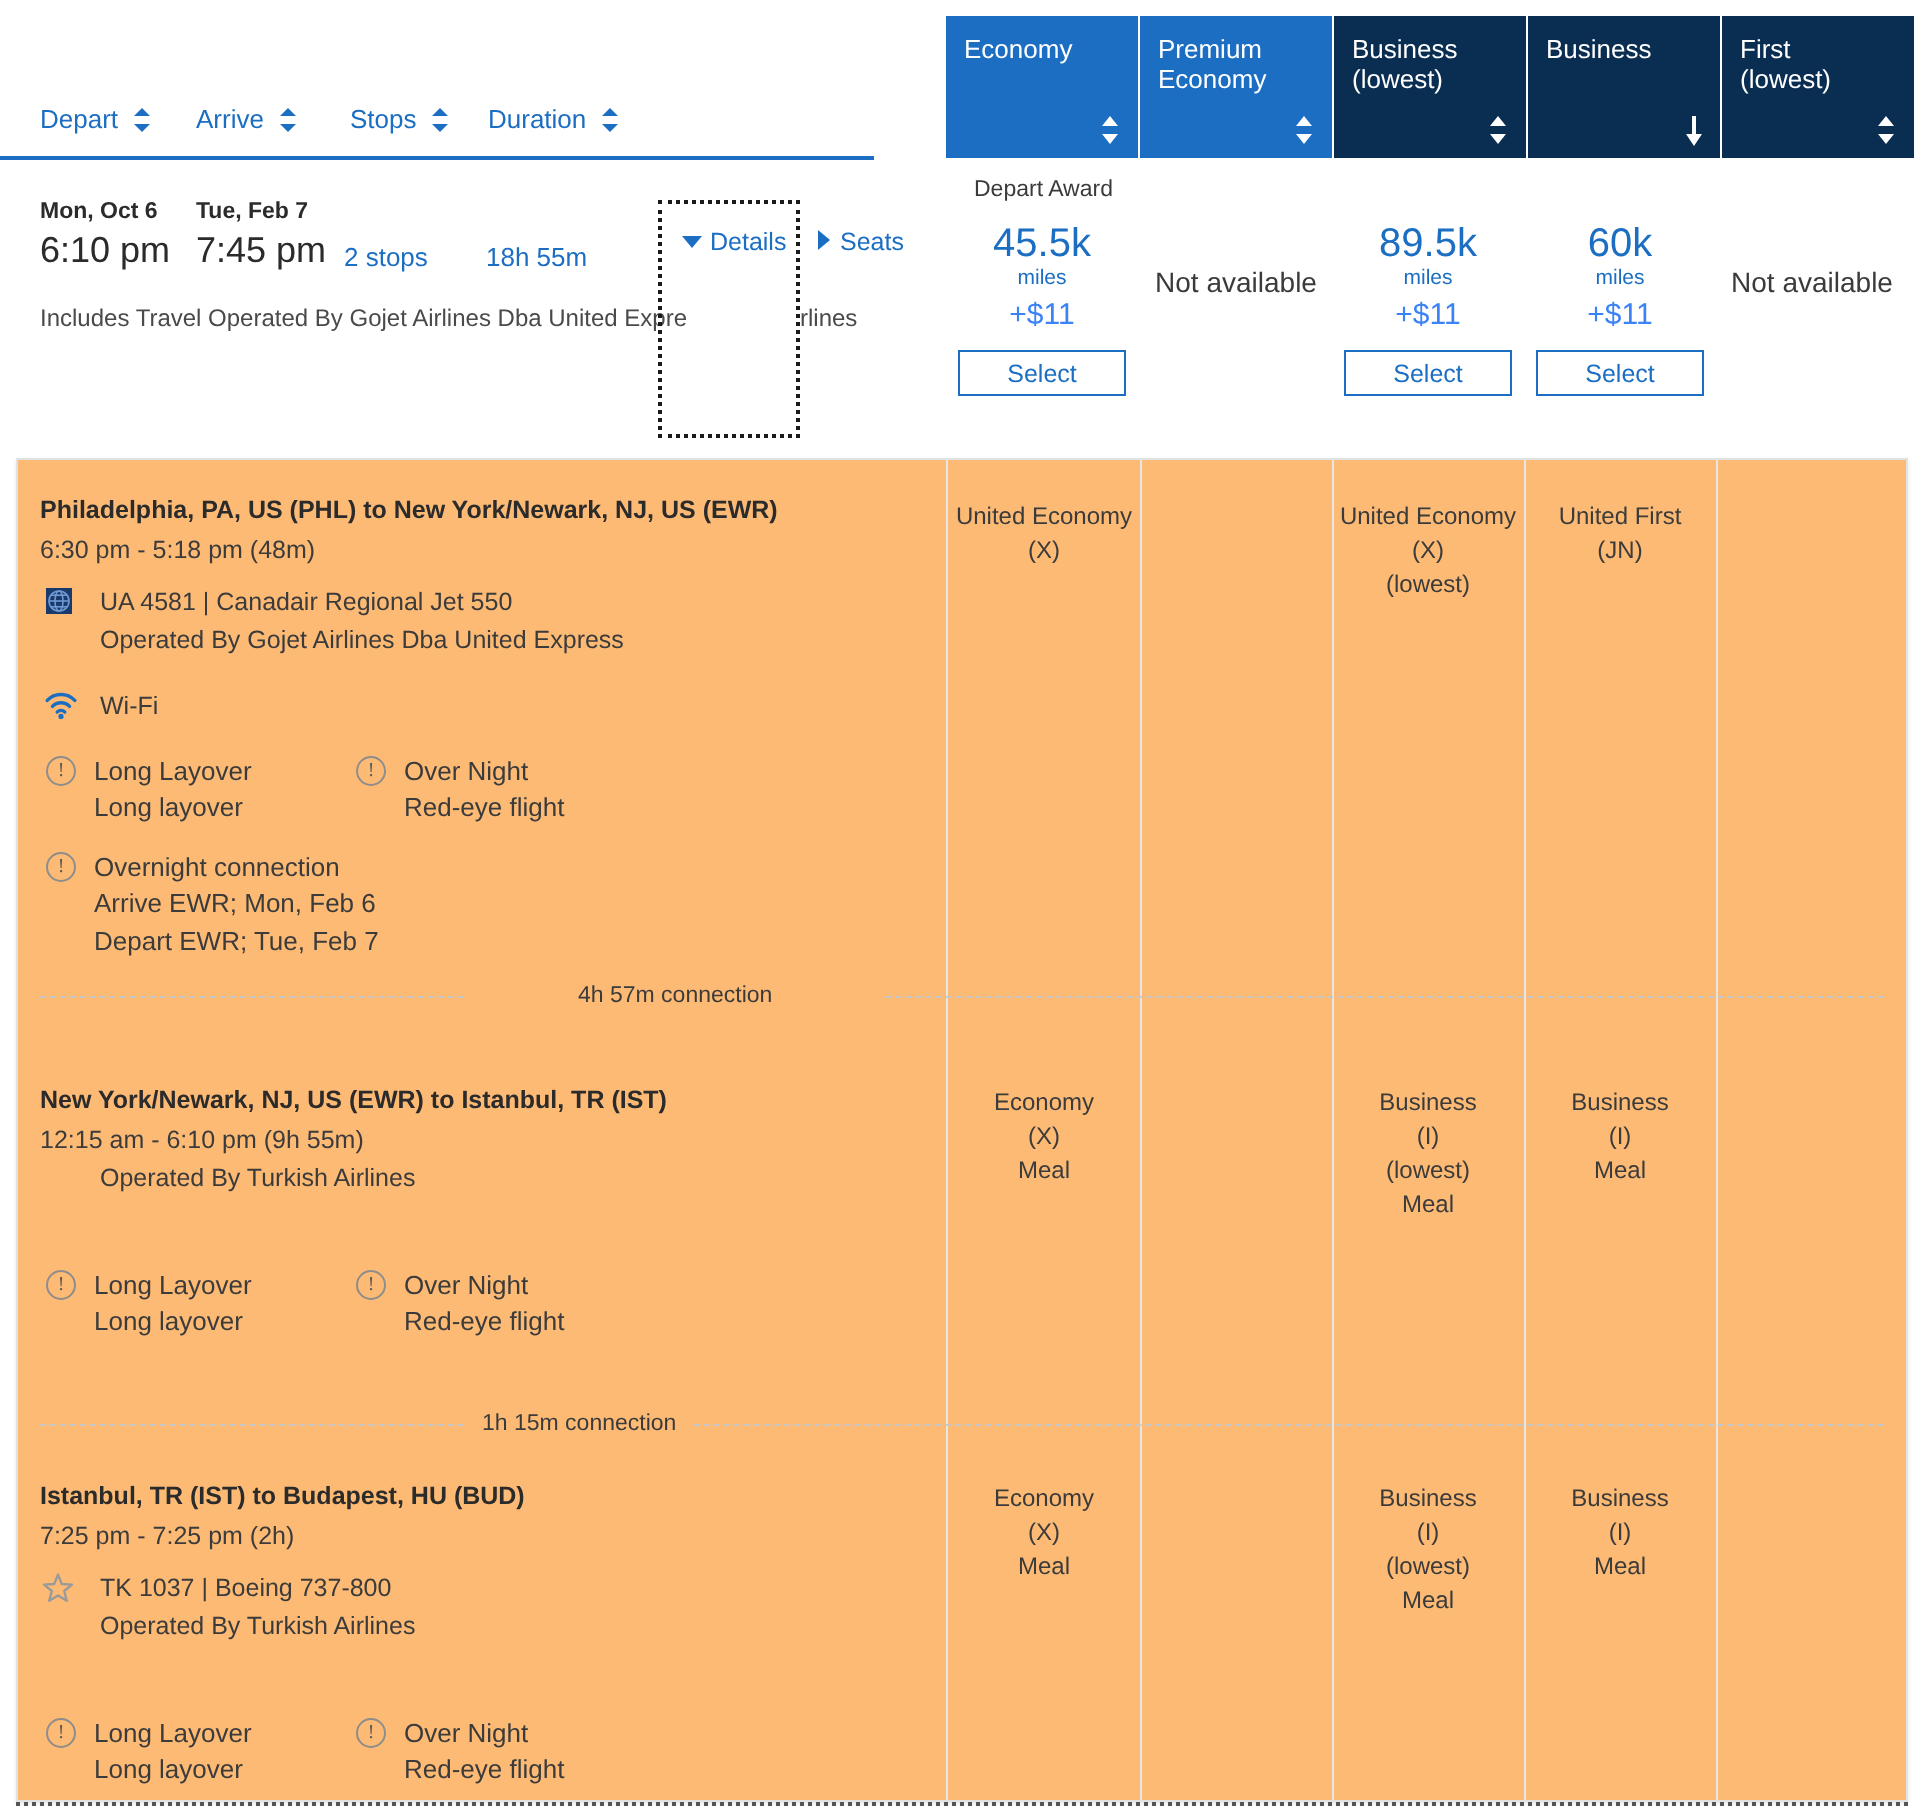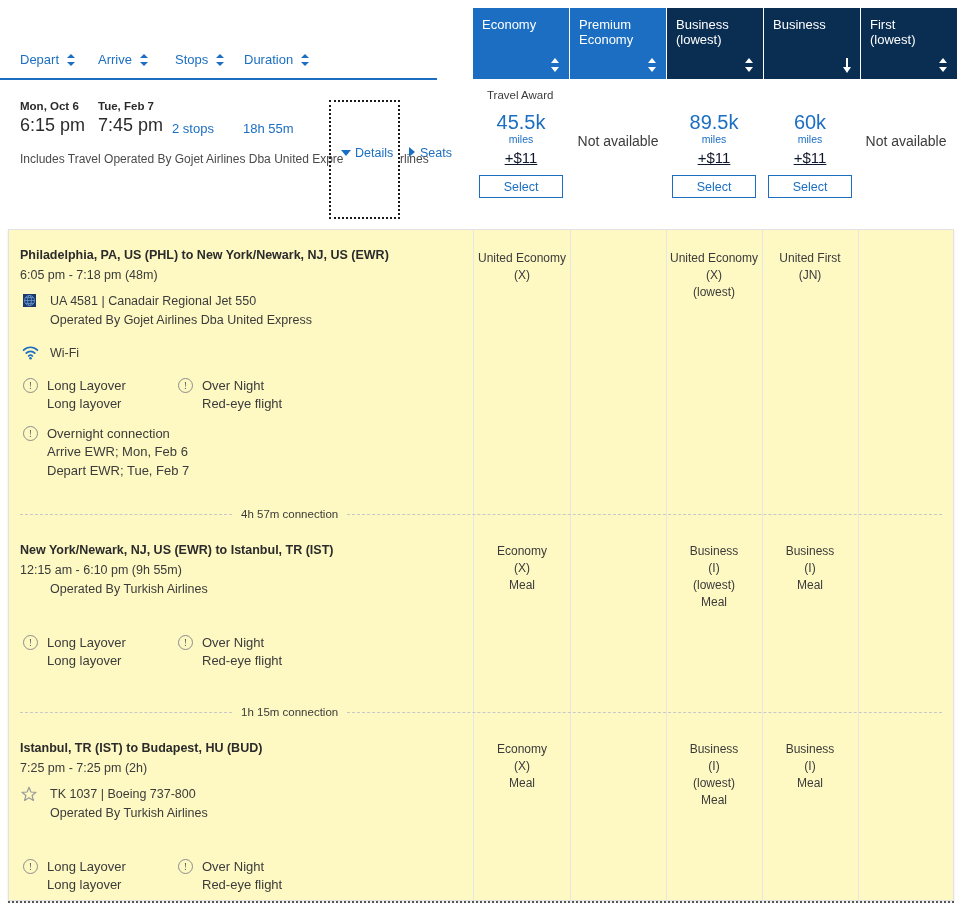--- a/index.html
+++ b/index.html
@@ -130,21 +130,20 @@
     font-size: 12px;
     color: #4a4a4a;
     white-space: nowrap;
   }
   .details-btn, .seats-btn {
     position: absolute;
     font-size: 12.5px;
     color: #1b6ec2;
     cursor: pointer;
     white-space: nowrap;
-    margin-top: 32px;
   }
   .tri-down {
     display: inline-block;
     width: 0; height: 0;
     border-left: 5px solid transparent;
     border-right: 5px solid transparent;
     border-top: 6px solid #1b6ec2;
     vertical-align: 1px;
     margin-right: 4px;
   }
@@ -188,25 +187,24 @@
     margin-top: 19px;
   }
   .miles-unit {
     font-size: 10.5px;
     color: #1b6ec2;
     display: block;
     line-height: 13px;
   }
   .miles-tax {
     font-size: 15px;
-    color: #0f172a;
+    color: #3b82f6;
     display: block;
     line-height: 20px;
     margin-top: 2px;
-    text-decoration: underline;
   }
   .select-btn {
     display: block;
     margin: 7px auto 0 auto;
     width: 84px; height: 23px;
     line-height: 21px;
     border: 1px solid #1b6ec2;
     background: #ffffff;
     color: #1b6ec2;
     font-size: 12.5px;
@@ -221,21 +219,21 @@
     text-align: center;
     font-size: 14px;
     color: #3b3b3b;
   }
 
   
   .details-card {
     position: absolute;
     left: 8px; top: 229px;
     width: 946px; height: 672px;
-    background: #fef9c3;
+    background: #fdba74;
     border: 1px solid #e2e2e2;
     box-sizing: border-box;
     box-shadow: 0 1px 2px rgba(0,0,0,0.10);
     overflow: hidden;
   }
   .card-vline {
     position: absolute;
     top: 0; bottom: 0;
     width: 1px;
     background: #e6e6e6;
@@ -422,42 +420,42 @@
       <span class="caret"><i class="u"></i><i class="d"></i></span>
     </div>
     <div class="sort-item" style="left:244px;">
       <span>Duration</span>
       <span class="caret"><i class="u"></i><i class="d"></i></span>
     </div>
   </div>
 
   <div class="summary">
     <div class="sum-date" style="left:20px; top:8px;">Mon, Oct 6</div>
-    <div class="sum-time" style="left:20px; top:23px;">6:15 pm</div>
+    <div class="sum-time" style="left:20px; top:23px;">6:10 pm</div>
 
     <div class="sum-date" style="left:98px; top:8px;">Tue, Feb 7</div>
     <div class="sum-time" style="left:98px; top:23px;">7:45 pm</div>
 
     <div class="sum-link" style="left:172px; top:29px;">2 stops</div>
     <div class="sum-link" style="left:243px; top:29px;">18h 55m</div>
 
     <div class="details-btn" style="left:341px; top:22px;">
       <span class="tri-down"></span><span>Details</span>
     </div>
     <div class="seats-btn" style="left:409px; top:22px;">
       <span class="tri-right"></span><span>Seats</span>
     </div>
 
     <div class="sum-note" style="top:60px;">Includes Travel Operated By Gojet Airlines Dba United Expre</div>
     <div class="sum-note" style="left:400px; top:60px;">rlines</div>
   </div>
 
   <div class="focus-box"></div>
 
-  <div class="saver-label">Travel Award</div>
+  <div class="saver-label">Depart Award</div>
 
   <div class="price-col" style="left:473px;">
     <span class="miles-num">45.5k</span>
     <span class="miles-unit">miles</span>
     <span class="miles-tax">+$11</span>
     <button class="select-btn">Select</button>
   </div>
 
   <div class="not-avail" style="left:570px;">Not available</div>
 
@@ -481,21 +479,21 @@
 
     <div class="card-vline" style="left:464px;"></div>
     <div class="card-vline" style="left:561px;"></div>
     <div class="card-vline" style="left:657px;"></div>
     <div class="card-vline" style="left:753px;"></div>
     <div class="card-vline" style="left:849px;"></div>
 
     <div class="seg">
       <div class="seg-left" style="top:18px; width:450px;">
         <div class="seg-route">Philadelphia, PA, US (PHL) to New York/Newark, NJ, US (EWR)</div>
-        <div class="seg-times">6:05 pm - 7:18 pm (48m)</div>
+        <div class="seg-times">6:30 pm - 5:18 pm (48m)</div>
         <div class="seg-flight">
           <span class="ua-logo">
             <svg width="13" height="13" viewBox="0 0 13 13">
               <rect width="13" height="13" fill="#1a3a6b"></rect>
               <g stroke="#6f9ad4" stroke-width="0.8" fill="none">
                 <ellipse cx="6.5" cy="6.5" rx="5" ry="5"></ellipse>
                 <ellipse cx="6.5" cy="6.5" rx="2" ry="5"></ellipse>
                 <line x1="1.5" y1="6.5" x2="11.5" y2="6.5"></line>
                 <line x1="2.4" y1="3.6" x2="10.6" y2="3.6"></line>
                 <line x1="2.4" y1="9.4" x2="10.6" y2="9.4"></line>
@@ -546,21 +544,21 @@
         <div>United Economy</div>
         <div>(X)</div>
         <div>(lowest)</div>
       </div>
       <div class="fare-cell" style="left:753px; top:20px;">
         <div>United First</div>
         <div>(JN)</div>
       </div>
     </div>
 
-    <div class="connection" style="top:278px;">
+    <div class="connection" style="top:262px;gap:48px;">
       <div class="ln l"></div>
       <div class="txt">4h 57m connection</div>
       <div class="ln r"></div>
     </div>
 
     <div class="seg">
       <div class="seg-left" style="top:313px; width:450px;">
         <div class="seg-route">New York/Newark, NJ, US (EWR) to Istanbul, TR (IST)</div>
         <div class="seg-times">12:15 am - 6:10 pm (9h 55m)</div>
         <div class="seg-op">Operated By Turkish Airlines</div>

